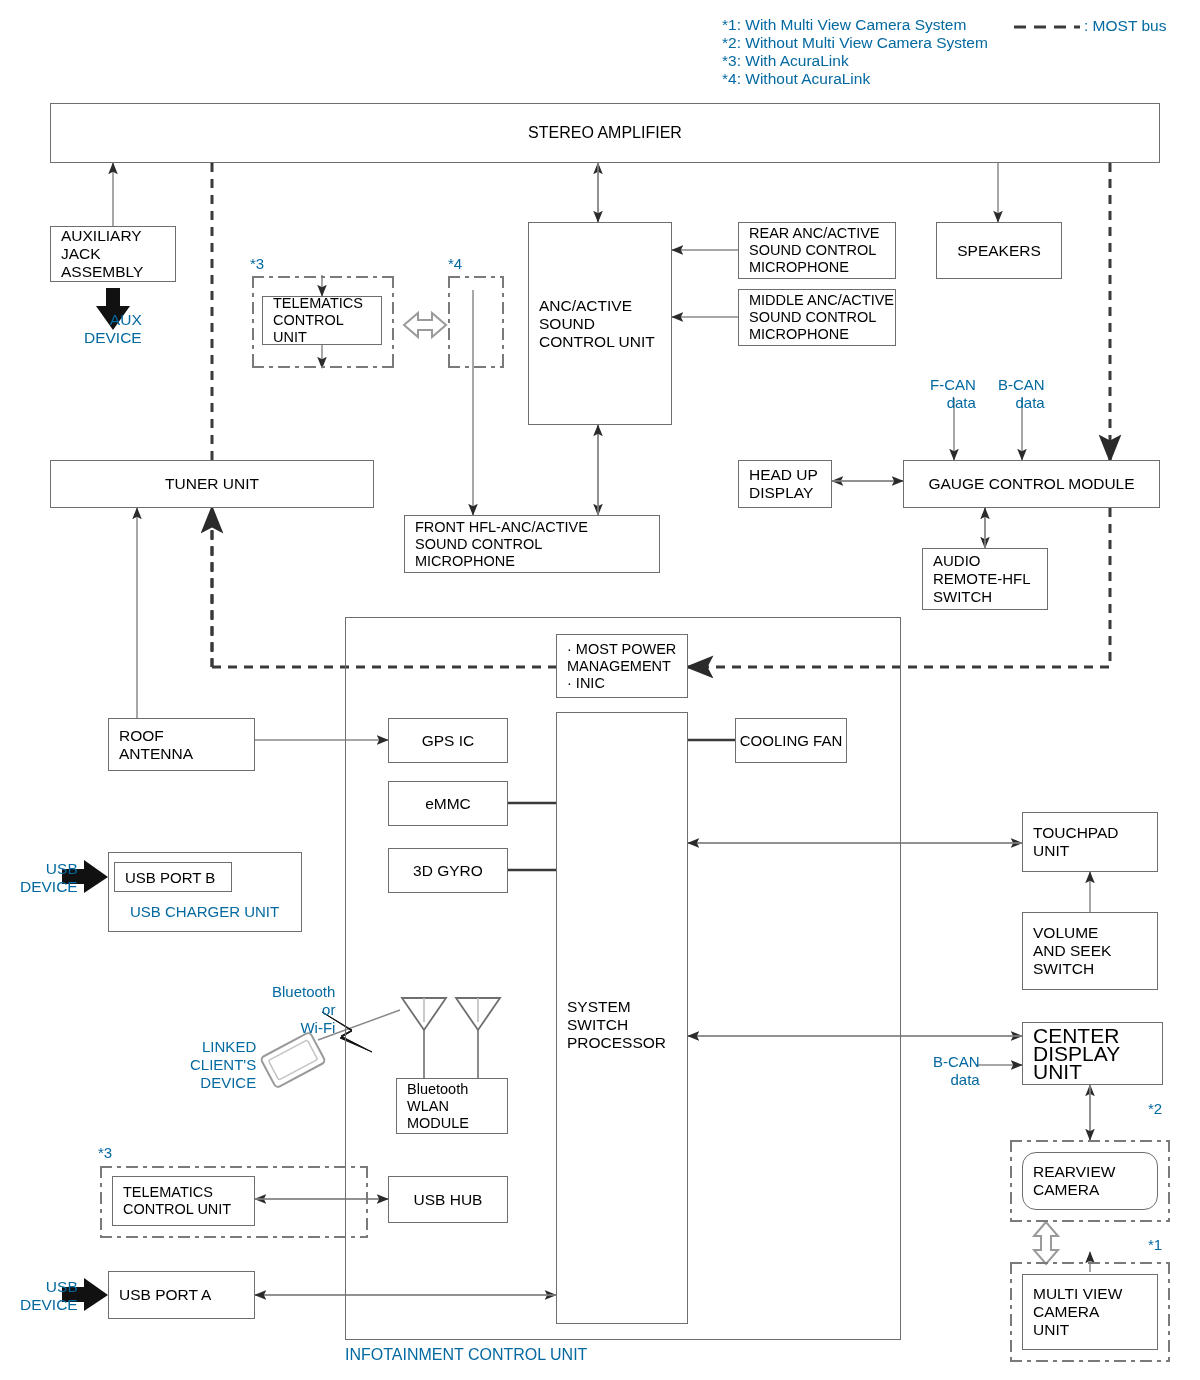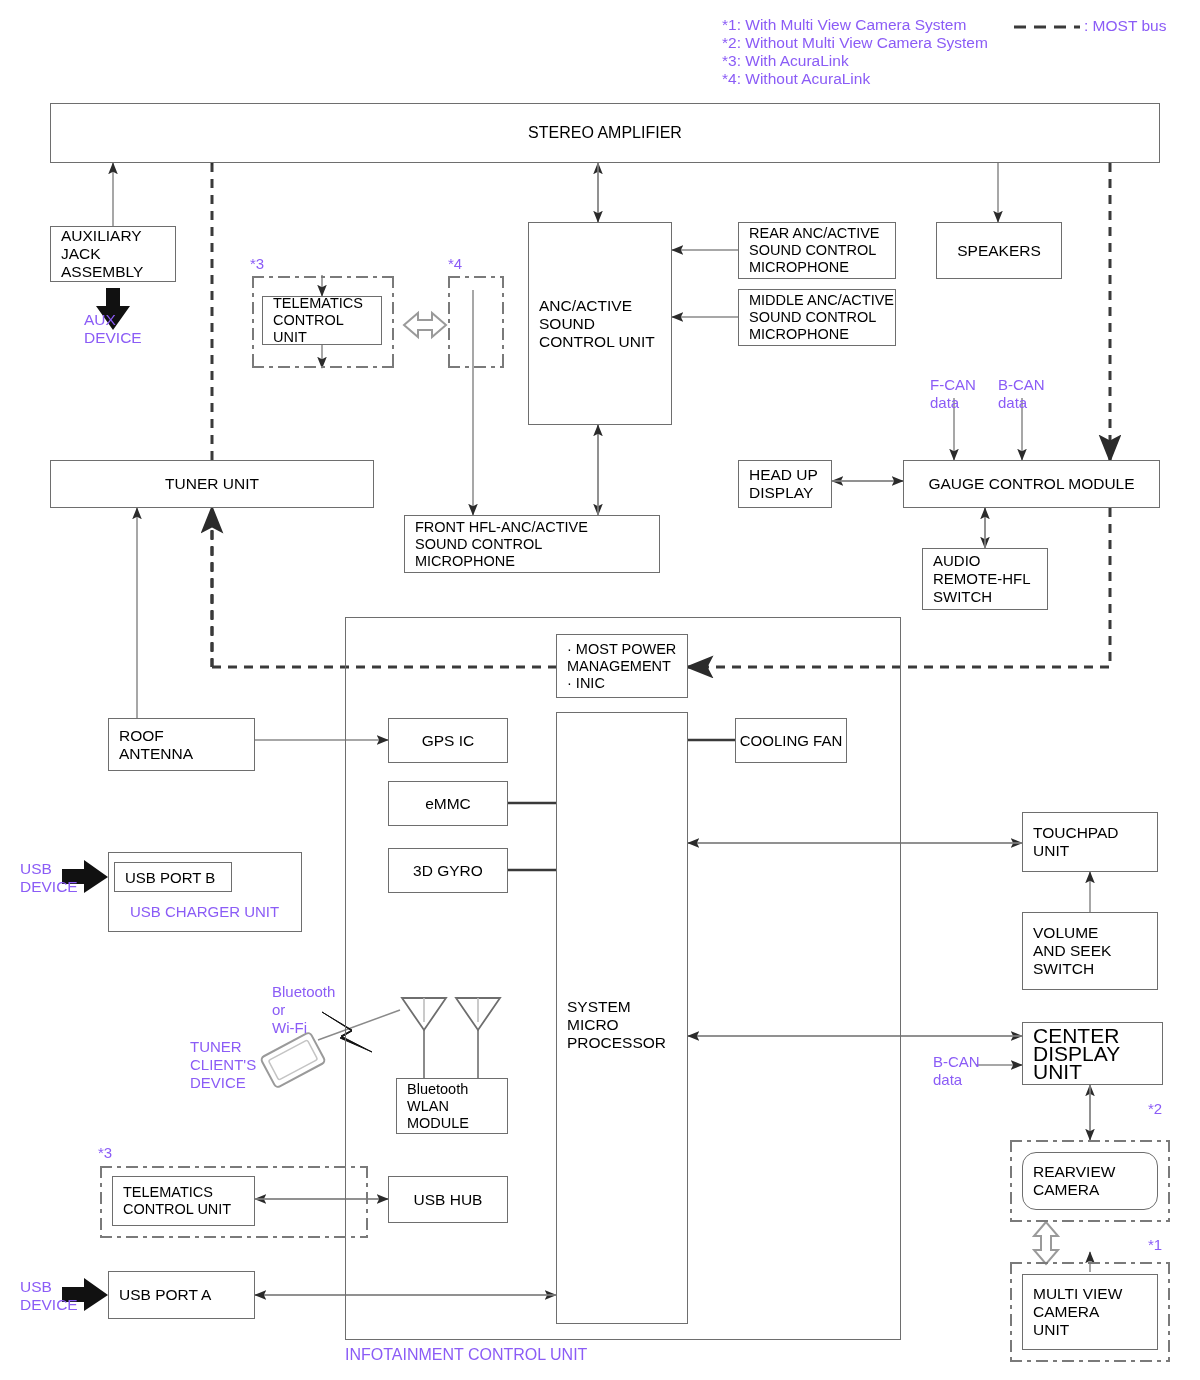--- a/index.html
+++ b/index.html
@@ -16,21 +16,21 @@
       background-image:
         repeating-linear-gradient(to right,#7a7a7a 0 12px,transparent 12px 17px,#7a7a7a 17px 21px,transparent 21px 26px),
         repeating-linear-gradient(to right,#7a7a7a 0 12px,transparent 12px 17px,#7a7a7a 17px 21px,transparent 21px 26px),
         repeating-linear-gradient(to bottom,#7a7a7a 0 12px,transparent 12px 17px,#7a7a7a 17px 21px,transparent 21px 26px),
         repeating-linear-gradient(to bottom,#7a7a7a 0 12px,transparent 12px 17px,#7a7a7a 17px 21px,transparent 21px 26px);
       background-size:100% 2px,100% 2px,2px 100%,2px 100%;
       background-position:left top,left bottom,left top,right top;
       background-repeat:no-repeat;
   }
 
-  .txt{position:absolute;color:#8b5cf6;white-space:pre-line;}
+  .txt{position:absolute;color:#0369a1;white-space:pre-line;text-align:right;}
 
   svg.lines{position:absolute;left:0;top:0;width:1200px;height:1380px;pointer-events:none;}
 
   .note{font-size:15.5px;line-height:18.5px;}
 </style>
 </head>
 <body>
 
 <div id="stage">
 
@@ -257,37 +257,37 @@
   <div class="box lbl-center" style="left:388px;top:848px;width:120px;height:45px;font-size:15.5px;">
     <span class="t">3D GYRO</span>
   </div>
 
   <div class="box lbl-center" style="left:735px;top:718px;width:112px;height:45px;font-size:15px;">
     <span class="t">COOLING FAN</span>
   </div>
 
   <div class="box lbl-left" style="left:556px;top:712px;width:132px;height:612px;font-size:15.5px;line-height:18px;">
     <span class="t" style="position:absolute;top:285px;left:10px;">SYSTEM
-MICRO
+SWITCH
 PROCESSOR</span>
   </div>
 
   <div class="txt" style="left:20px;top:860px;font-size:15.5px;line-height:18px;">USB
 DEVICE</div>
 
   <div class="box" style="left:108px;top:852px;width:194px;height:80px;"></div>
   <div class="box lbl-left" style="left:114px;top:862px;width:118px;height:30px;font-size:15px;">
     <span class="t">USB PORT B</span>
   </div>
   <div class="txt" style="left:130px;top:903px;font-size:15px;">USB CHARGER UNIT</div>
 
   <div class="txt" style="left:272px;top:983px;font-size:15px;line-height:18px;">Bluetooth
 or
 Wi-Fi</div>
-  <div class="txt" style="left:190px;top:1038px;font-size:15px;line-height:18px;">TUNER
+  <div class="txt" style="left:190px;top:1038px;font-size:15px;line-height:18px;">LINKED
 CLIENT'S
 DEVICE</div>
 
   <div class="box lbl-left" style="left:396px;top:1078px;width:112px;height:56px;font-size:14.5px;line-height:17px;">
     <span class="t">Bluetooth
 WLAN
 MODULE</span>
   </div>
 
   <div class="dashdot" style="left:100px;top:1166px;width:268px;height:72px;"></div>

